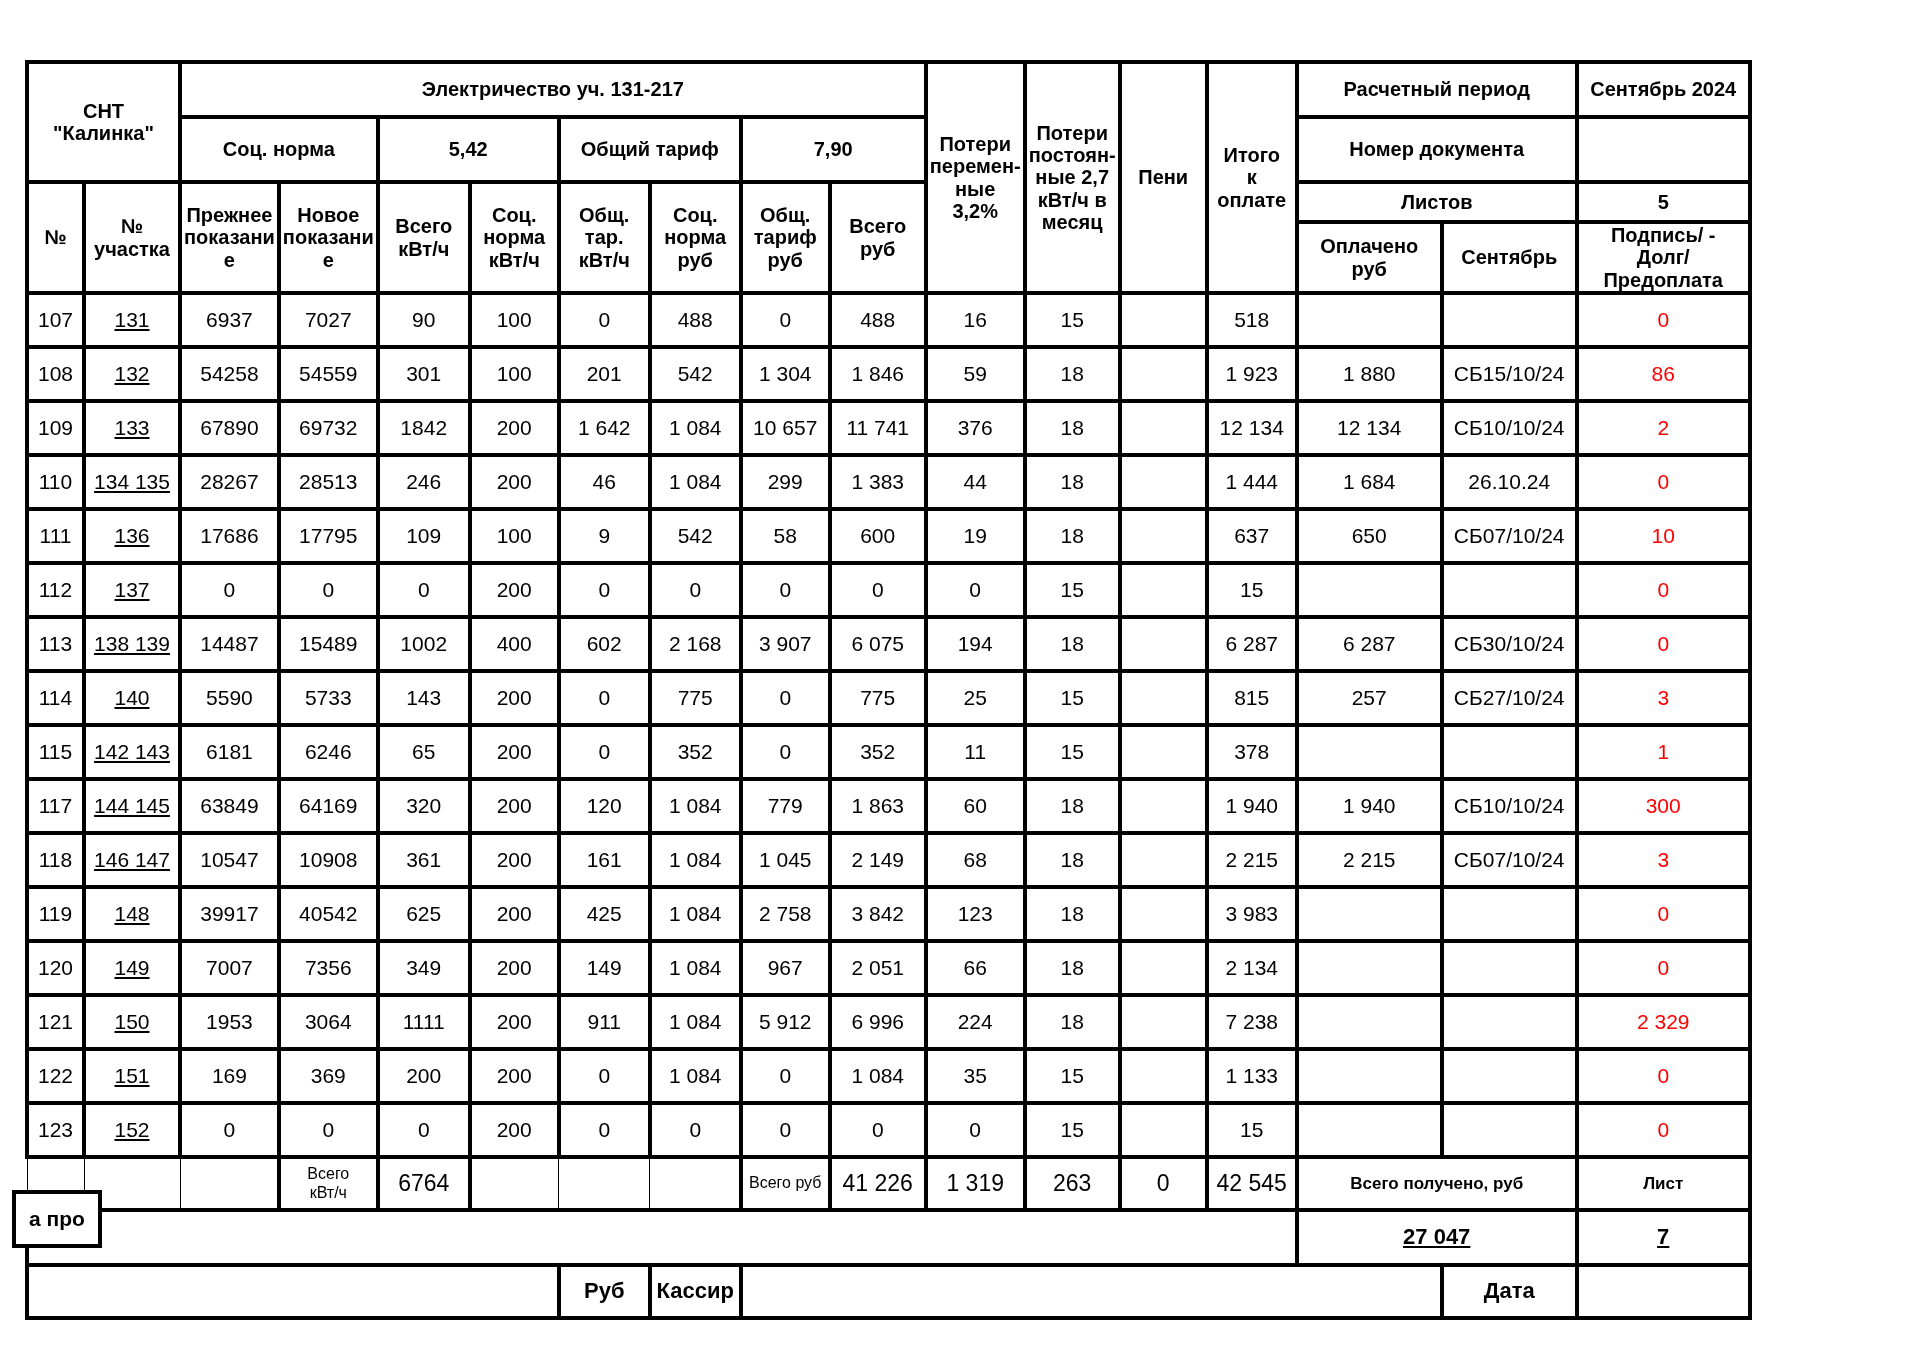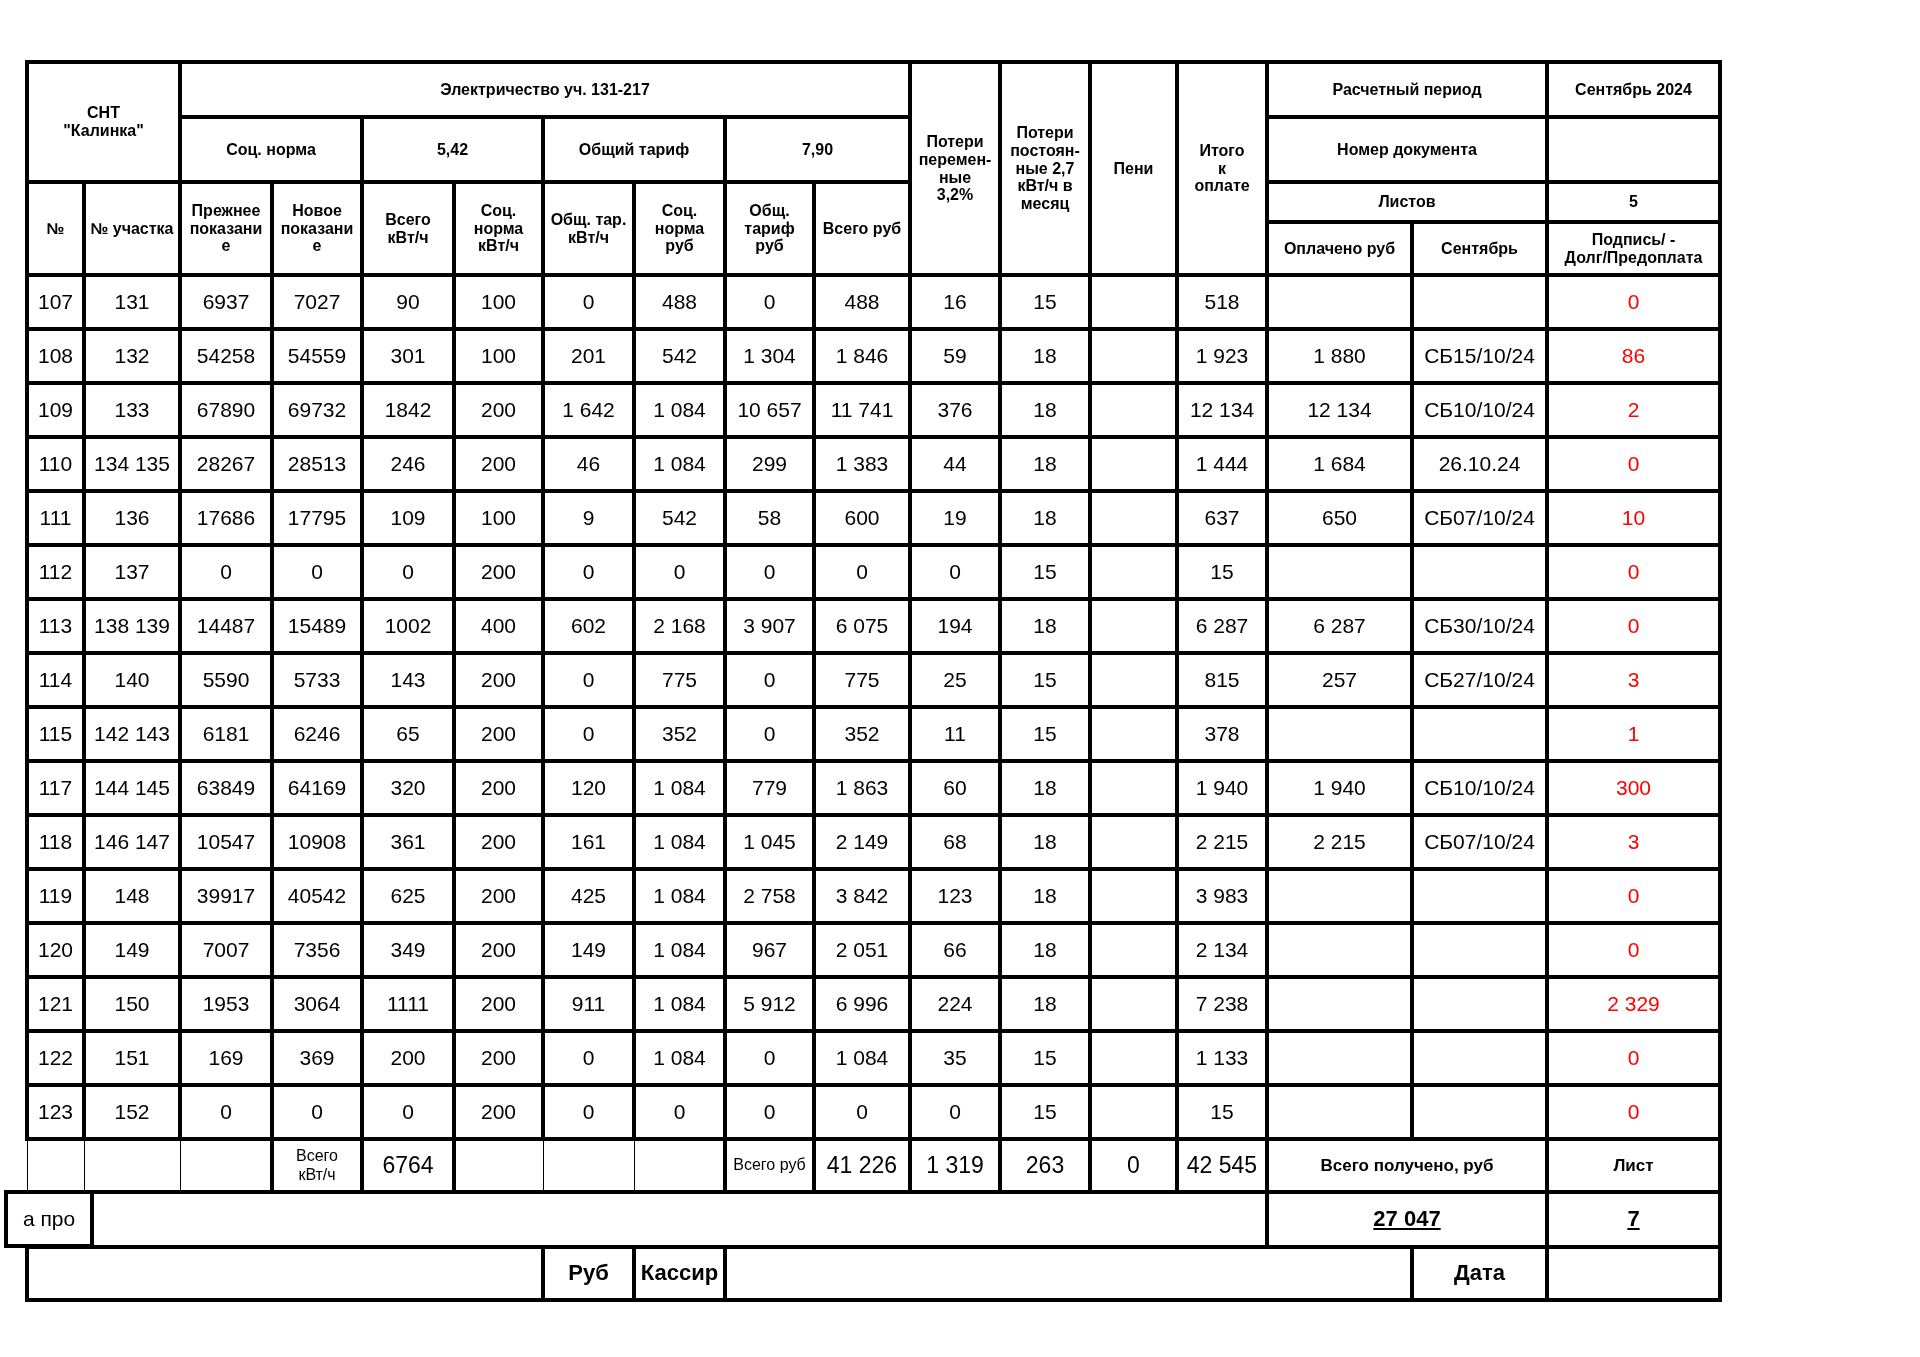--- a/index.html
+++ b/index.html
@@ -1,46 +1,46 @@
 <!DOCTYPE html>
 <html><head>
 <meta charset="utf-8">
 <style>
   html,body{margin:0;padding:0;background:#fff;}
   .sheet{position:relative;width:1920px;height:1357px;background:#ffffff;overflow:hidden;
          font-family:"Liberation Sans",sans-serif;color:#000;}
   table.grid{position:absolute;left:25px;top:60px;border-collapse:collapse;table-layout:fixed;}
   .grid th,.grid td{border:4px solid #000;padding:0 2px;text-align:center;vertical-align:middle;
          white-space:pre-line;line-height:1.12;overflow:hidden;}
-  .grid th{font-weight:bold;font-size:16px;}
+  .grid th{font-weight:bold;font-size:20px;}
   .grid td{font-size:21px;font-weight:normal;}
   tr.hr1{height:55px;} tr.hr2{height:65px;} tr.hr3{height:40px;} tr.hr4{height:53px;}
   tr.drow{height:54px;} tr.trow{height:53px;} tr.r27{height:55px;text-decoration:underline;} tr.brow{height:53px;}
   .org{font-size:28px;}
   .title{font-size:30px;}
   .tariff-label{font-size:23px;font-weight:normal;}
   .tariff-value{font-size:24px;}
   .colh{font-size:19px;}
   .loss-h{font-size:19px;line-height:1.2;}
   .peni-h{font-size:23px;}
   .itogo-h{font-size:25px;line-height:1.25;}
   .sign-h{font-size:15px;line-height:1.5;}
   .info-h{font-size:21px;}
   .c0{font-size:19px;}
-  .c1{font-weight:bold;}
+  .c1{font-weight:bold;text-decoration:underline;}
   .c15{font-size:20px;}
   .c16{color:#fe0000;font-weight:bold;text-align:right;vertical-align:top;padding:1px 5px;font-size:21px;}
   td.tn{border-left-width:1px;border-right-width:1px;}
   td.sm{font-size:16px;line-height:1.15;}
   td.tot{font-size:23px;}
   td.blb{font-weight:bold;font-size:17px;}
   td.big{font-weight:bold;font-size:22px;}
-  .apro{position:absolute;left:4px;top:1190px;width:90px;height:58px;background:#fff;
+  .apro{position:absolute;left:12px;top:1190px;width:90px;height:58px;background:#fff;
         border:4px solid #000;box-sizing:border-box;z-index:2;display:flex;align-items:center;
-        justify-content:center;font-weight:normal;font-size:21px;}
+        justify-content:center;font-weight:bold;font-size:21px;}
 </style>
 </head>
 <body>
 
 <div class="sheet">
 
   <table class="grid">
     <colgroup>
       <col style="width:57px">
         <col style="width:96px">

